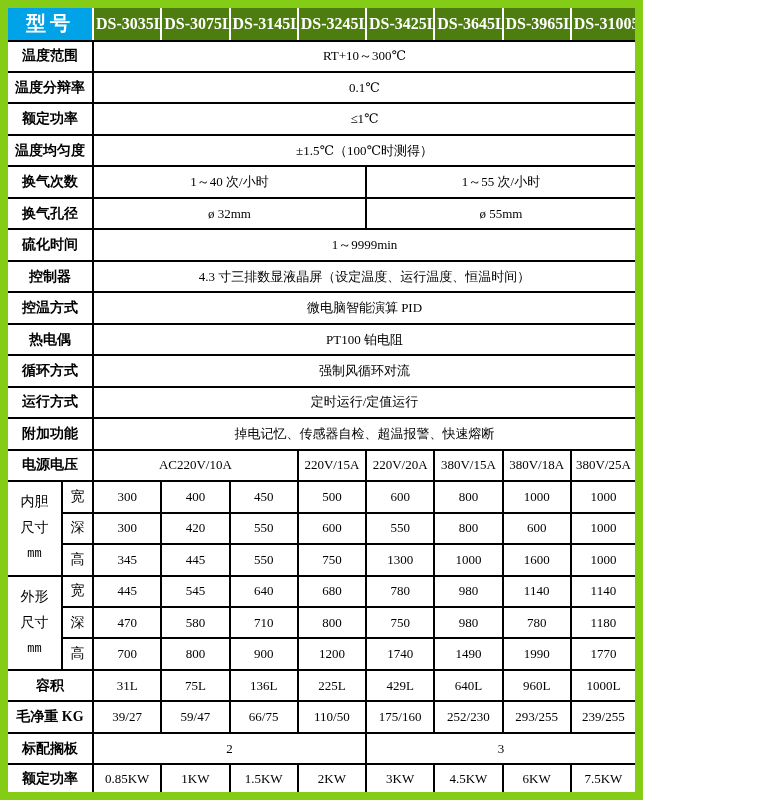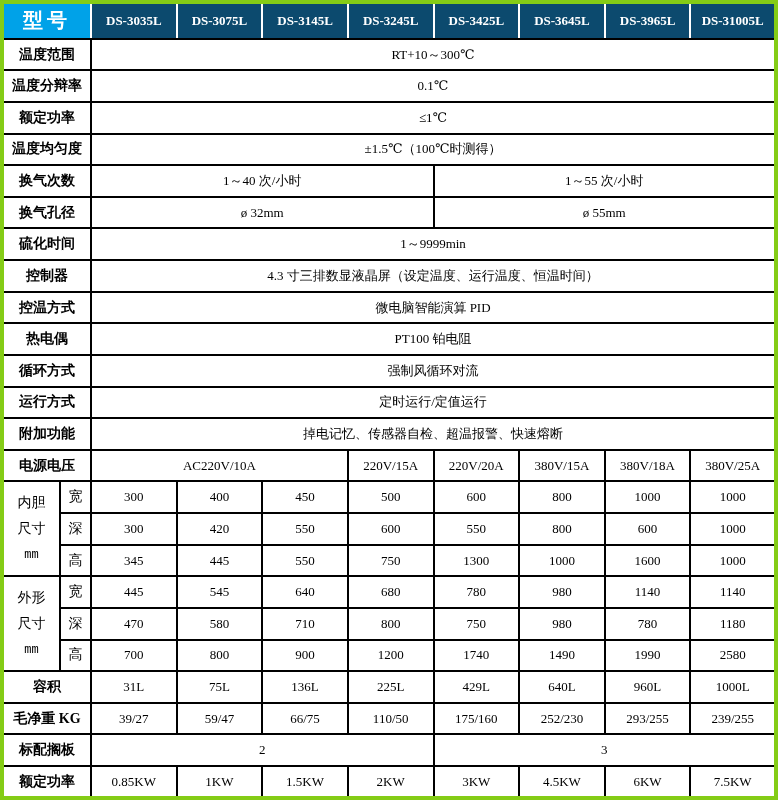--- a/index.html
+++ b/index.html
@@ -10,23 +10,23 @@
   }
   .page {
     width: 780px;
     height: 804px;
     background: #ffffff;
     overflow: hidden;
   }
   table.spec-table {
     border-collapse: collapse;
     table-layout: fixed;
-    width: 778px;
+    width: 643px;
     height: 800px;
-    border: 4px solid #84cc16;
+    border: 8px solid #84cc16;
     font-family: "Liberation Serif", "DejaVu Serif", serif;
     color: #000000;
   }
   col.c-label  { width: 58px; }
   col.c-sub    { width: 31px; }
   
 
   th, td {
     border: 2px solid #000000;
     text-align: center;
@@ -43,23 +43,23 @@
     background: #00a2e8;
     color: #ffffff;
     font-size: 20px;
     font-weight: bold;
     letter-spacing: 4px;
     border: 2px solid #ffffff;
     border-top: none;
     border-left: none;
   }
   th.model {
-    background: #0c4a6e;
+    background: #4d7c0f;
     color: #ffffff;
-    font-size: 13px;
+    font-size: 16px;
     font-weight: bold;
     border: 2px solid #ffffff;
     border-top: none;
   }
   th.model:last-child { border-right: none; }
   tr.header-row th { border-bottom: 2px solid #000000; }
 
   td.lbl {
     font-size: 14px;
     font-weight: bold;
@@ -245,21 +245,21 @@
   </tr>
   <tr class="body-row">
     <td class="sub-lbl">高</td>
     <td class="val">700</td>
     <td class="val">800</td>
     <td class="val">900</td>
     <td class="val">1200</td>
     <td class="val">1740</td>
     <td class="val">1490</td>
     <td class="val">1990</td>
-    <td class="val">2580</td>
+    <td class="val">1770</td>
   </tr>
 
   <tr class="body-row">
     <td class="lbl" colspan="2">容积</td>
     <td class="val">31L</td>
     <td class="val">75L</td>
     <td class="val">136L</td>
     <td class="val">225L</td>
     <td class="val">429L</td>
     <td class="val">640L</td>

